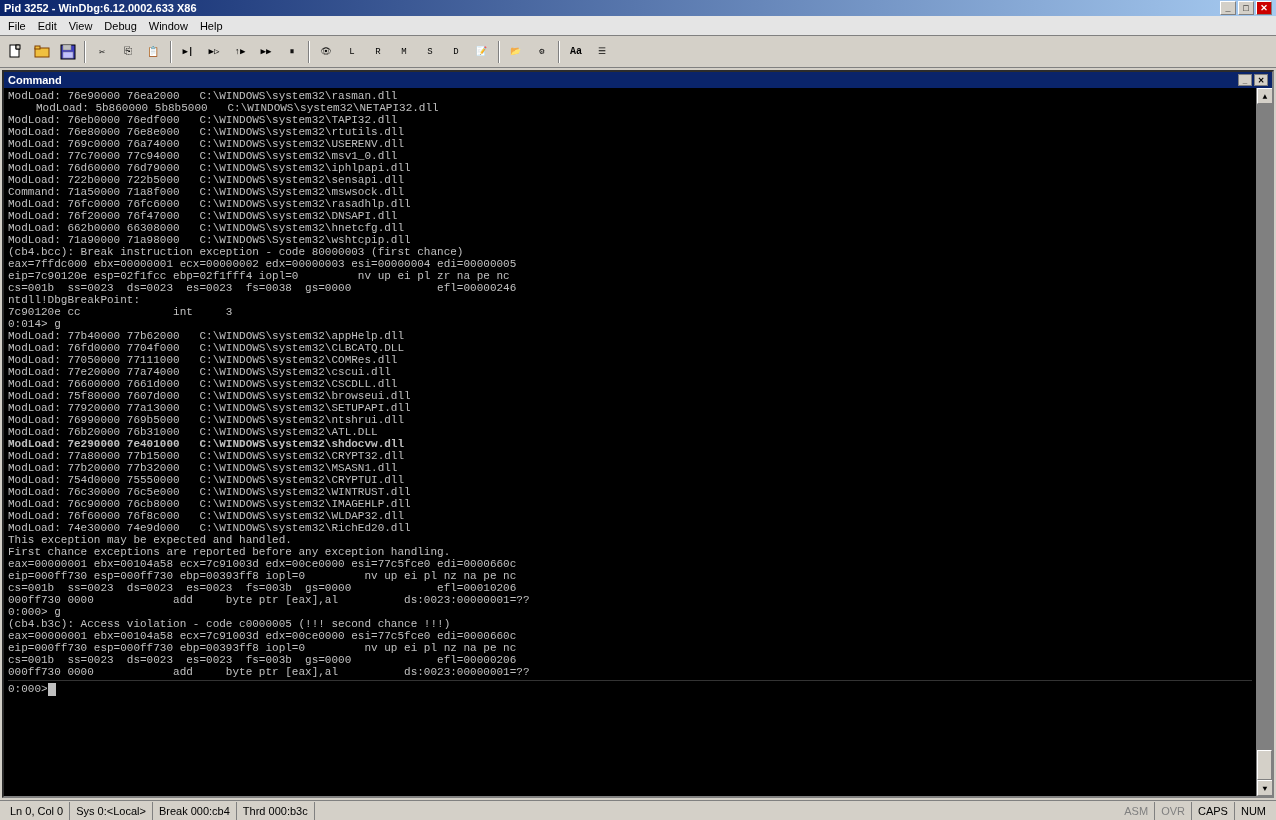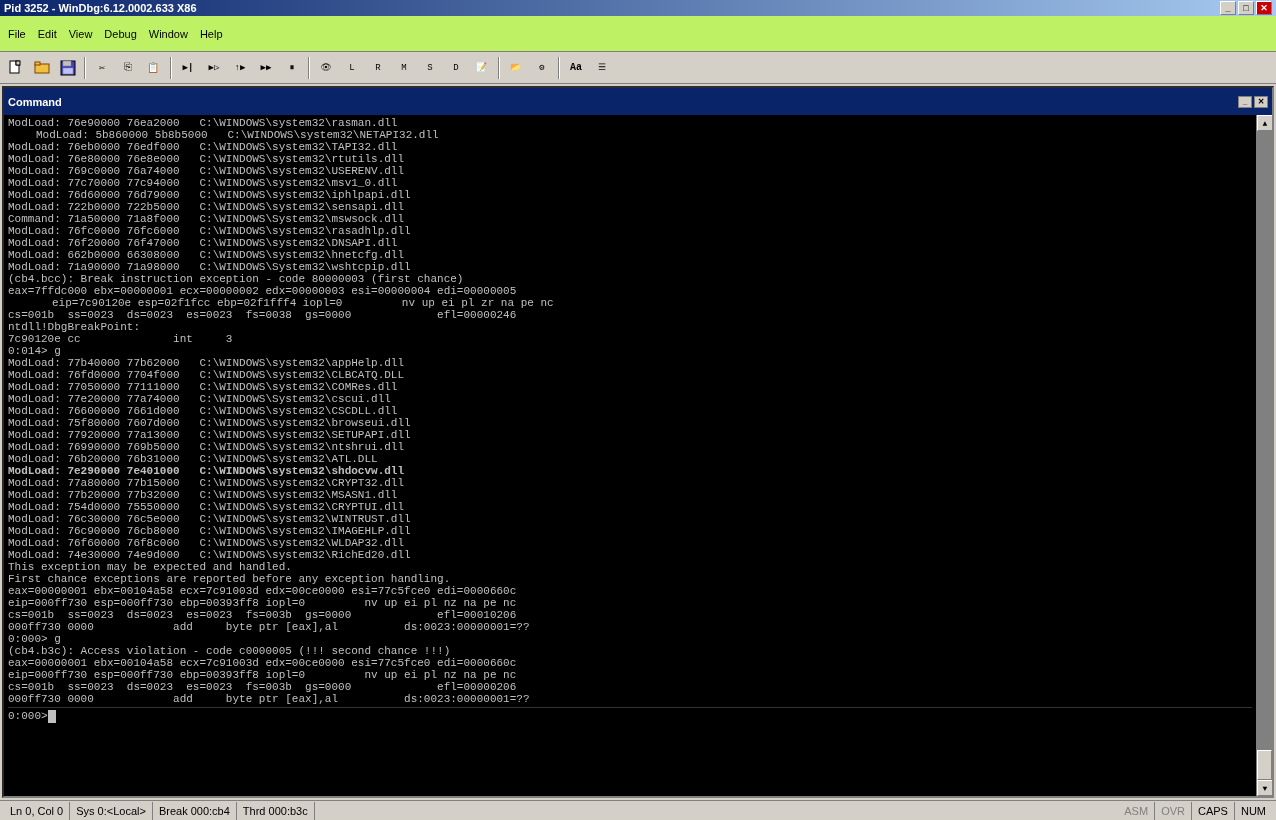--- a/index.html
+++ b/index.html
@@ -42,22 +42,22 @@
       display: flex;
       align-items: center;
       justify-content: center;
       cursor: pointer;
       font-family: 'Marlett', 'Webdings', sans-serif;
       color: #000;
     }
 
     
     #menu-bar {
-      background: #bef264;
-      height: 36px;
+      background: #e5e5e5;
+      height: 20px;
       display: flex;
       align-items: center;
       padding: 0 2px;
       border-bottom: 1px solid #808080;
     }
     .menu-item {
       padding: 2px 6px;
       font-family: 'Tahoma', sans-serif;
       font-size: 11px;
       cursor: pointer;
@@ -101,21 +101,21 @@
       flex: 1;
       display: flex;
       flex-direction: column;
       border: 2px inset #808080;
       margin: 2px;
       overflow: hidden;
     }
     #command-titlebar {
       background: #0a246a;
       color: white;
-      height: 27px;
+      height: 16px;
       display: flex;
       align-items: center;
       justify-content: space-between;
       padding: 0 4px;
       font-family: 'Tahoma', sans-serif;
       font-size: 11px;
       font-weight: bold;
     }
     #command-titlebar-btns {
       display: flex;
@@ -313,21 +313,21 @@
             <div class="line" style="color: rgb(192, 192, 192);">ModLoad: 77c70000 77c94000   C:\WINDOWS\system32\msv1_0.dll</div>
             <div class="line" style="color: rgb(192, 192, 192);">ModLoad: 76d60000 76d79000   C:\WINDOWS\system32\iphlpapi.dll</div>
             <div class="line" style="color: rgb(192, 192, 192);">ModLoad: 722b0000 722b5000   C:\WINDOWS\system32\sensapi.dll</div>
             <div class="line" style="color: rgb(192, 192, 192);">Command: 71a50000 71a8f000   C:\WINDOWS\System32\mswsock.dll</div>
             <div class="line" style="color: rgb(192, 192, 192);">ModLoad: 76fc0000 76fc6000   C:\WINDOWS\system32\rasadhlp.dll</div>
             <div class="line" style="color: rgb(192, 192, 192);">ModLoad: 76f20000 76f47000   C:\WINDOWS\system32\DNSAPI.dll</div>
             <div class="line" style="color: rgb(192, 192, 192);">ModLoad: 662b0000 66308000   C:\WINDOWS\system32\hnetcfg.dll</div>
             <div class="line" style="color: rgb(192, 192, 192);">ModLoad: 71a90000 71a98000   C:\WINDOWS\System32\wshtcpip.dll</div>
             <div class="line" style="color: rgb(192, 192, 192);">(cb4.bcc): Break instruction exception - code 80000003 (first chance)</div>
             <div class="line" style="color: rgb(192, 192, 192);">eax=7ffdc000 ebx=00000001 ecx=00000002 edx=00000003 esi=00000004 edi=00000005</div>
-            <div class="line" style="color: rgb(192, 192, 192); margin-left: 44px;">eip=7c90120e esp=02f1fcc ebp=02f1fff4 iopl=0         nv up ei pl zr na pe nc</div>
+            <div class="line" style="color: rgb(192, 192, 192);">eip=7c90120e esp=02f1fcc ebp=02f1fff4 iopl=0         nv up ei pl zr na pe nc</div>
             <div class="line" style="color: rgb(192, 192, 192);">cs=001b  ss=0023  ds=0023  es=0023  fs=0038  gs=0000             efl=00000246</div>
             <div class="line" style="color: rgb(192, 192, 192);">ntdll!DbgBreakPoint:</div>
             <div class="line" style="color: rgb(192, 192, 192);">7c90120e cc              int     3</div>
             <div class="line" style="color: rgb(192, 192, 192);">0:014&gt; g</div>
             <div class="line" style="color: rgb(192, 192, 192);">ModLoad: 77b40000 77b62000   C:\WINDOWS\system32\appHelp.dll</div>
             <div class="line" style="color: rgb(192, 192, 192);">ModLoad: 76fd0000 7704f000   C:\WINDOWS\system32\CLBCATQ.DLL</div>
             <div class="line" style="color: rgb(192, 192, 192);">ModLoad: 77050000 77111000   C:\WINDOWS\system32\COMRes.dll</div>
             <div class="line" style="color: rgb(192, 192, 192);">ModLoad: 77e20000 77a74000   C:\WINDOWS\System32\cscui.dll</div>
             <div class="line" style="color: rgb(192, 192, 192);">ModLoad: 76600000 7661d000   C:\WINDOWS\system32\CSCDLL.dll</div>
             <div class="line" style="color: rgb(192, 192, 192);">ModLoad: 75f80000 7607d000   C:\WINDOWS\system32\browseui.dll</div>

